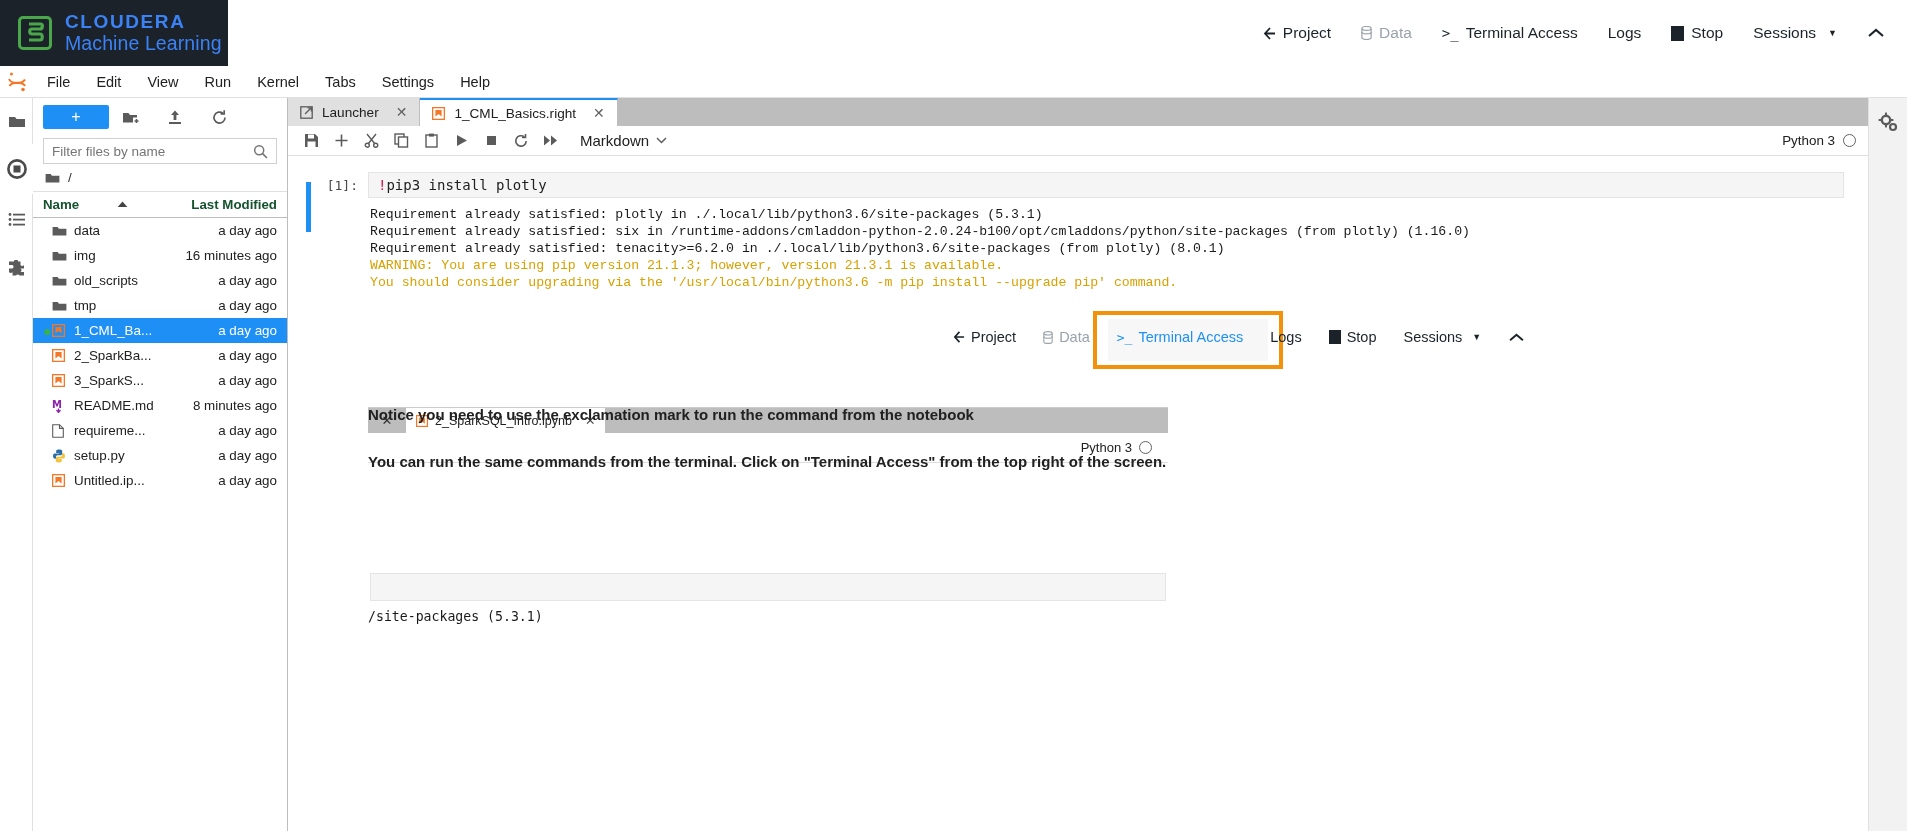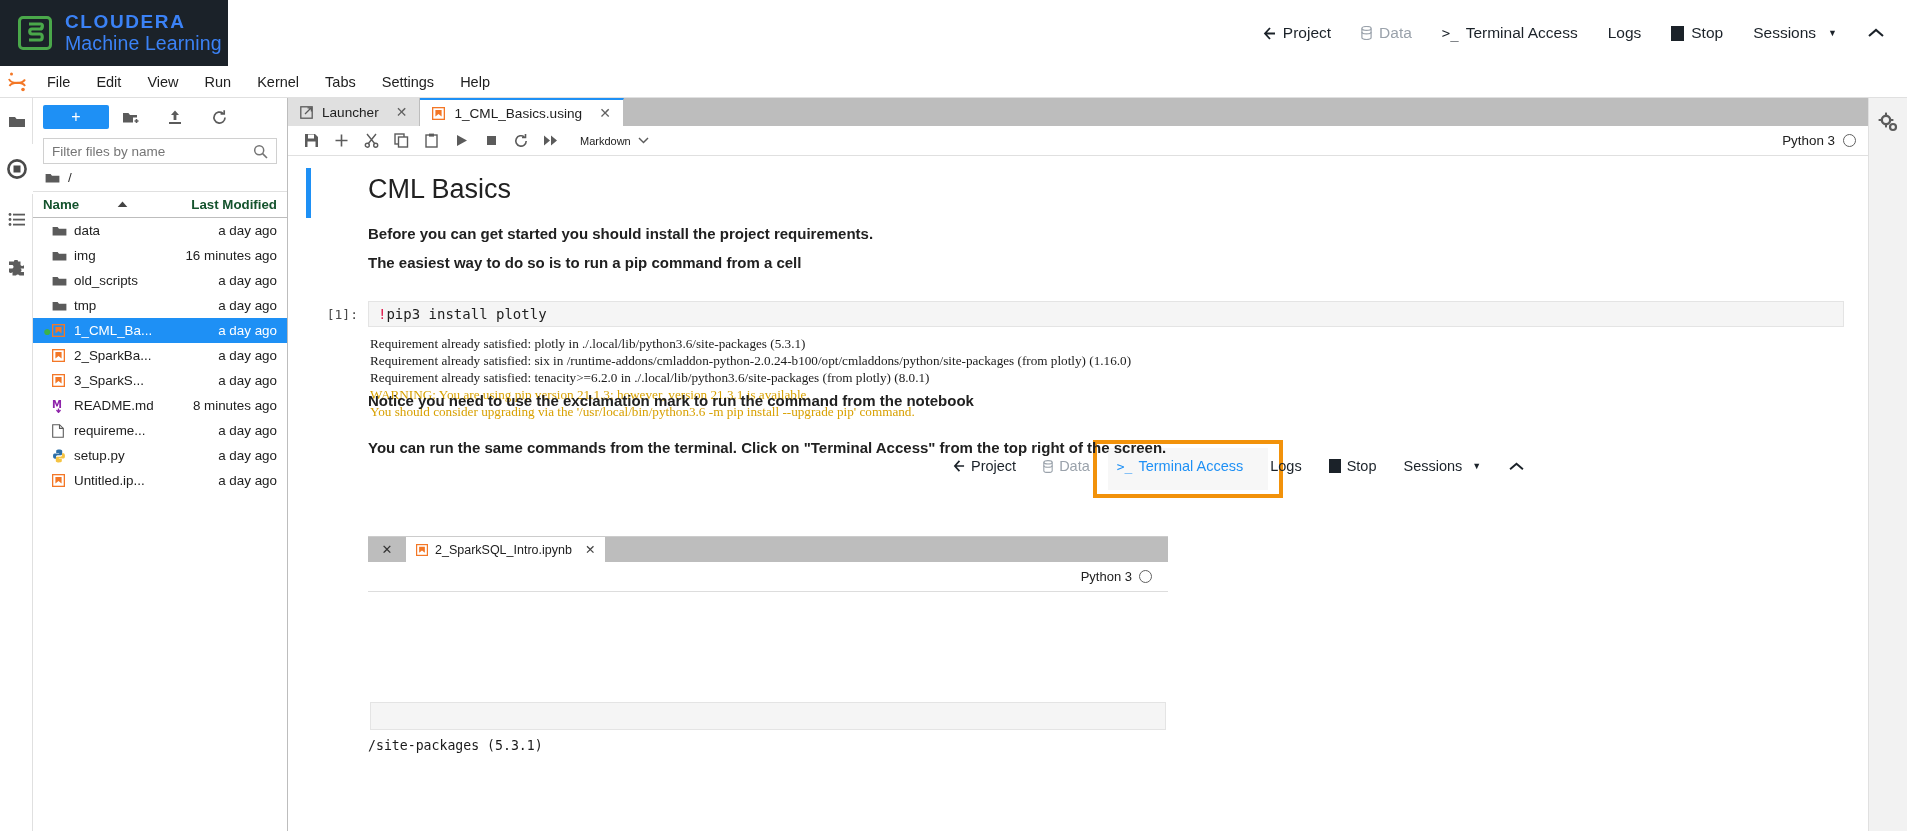--- a/index.html
+++ b/index.html
@@ -68,21 +68,21 @@
   #tabbar { height:28px; display:flex; align-items:flex-end; background:#bdbdbd; }
   .jtab { height:28px; display:flex; align-items:center; gap:9px; padding:0 12px;
      font-size:13.6px; color:#212121; background:#e0e0e0; border-right:1px solid #bdbdbd; cursor:pointer; }
   .jtab.current { background:#fff; border-top:2px solid #1e90f5; }
   .jtab .x { color:#616161; font-size:14px; margin-left:8px; }
 
   #nb-toolbar { height:30px; background:#fff; display:flex; align-items:center; padding:0 8px;
      gap:0; border-bottom:1px solid #e0e0e0; position:relative; }
   #nb-toolbar .tbi { width:30px; height:26px; display:flex; align-items:center; justify-content:center;
      color:#5b5b5b; cursor:pointer; }
-  #nb-celltype { margin-left:14px; font-size:11px; color:#212121; display:flex; align-items:center;
+  #nb-celltype { margin-left:14px; font-size:15px; color:#212121; display:flex; align-items:center;
      gap:7px; cursor:pointer; }
   #nb-kernel { position:absolute; right:12px; display:flex; align-items:center; gap:8px;
      font-size:13.4px; color:#212121; }
   .kcircle { width:13px; height:13px; border:1.6px solid #616161; border-radius:50%; }
 
   #nb-body { position:absolute; left:0; top:58px; width:1580px; height:675px; background:#fff;
      overflow:hidden; }
 
   .cell { display:flex; padding:2px 0; }
   .cell .prompt { width:80px; flex:0 0 80px; text-align:right; padding-right:10px;
@@ -90,21 +90,21 @@
   .cell .cbody { flex:1; padding-right:24px; }
 
   .md-bar { position:absolute; left:18px; top:12px; width:5px; height:50px; background:#1e90f5; }
 
   h1.nb-h1 { font-size:27px; font-weight:400; color:#212121; margin:16px 0 20px 0; }
   p.nb-p { font-size:15px; font-weight:bold; color:#212121; margin:12px 0; }
 
   .codecell { background:#f5f5f5; border:1px solid #e4e4e4; padding:4px 9px;
      font-family:"DejaVu Sans Mono", monospace; font-size:14px; color:#212121; }
   .codecell .bang { color:#d14; }
-  .outblock { font-family:Liberation Serif, serif; font-size:13.2px; line-height:17px;
+  .outblock { font-family:Liberation Mono, monospace; font-size:13.2px; line-height:17px;
      color:#1a1a1a; padding:8px 0 4px 2px; white-space:pre; overflow:hidden; }
   .outblock .warn { color:#d8a000; }
 
   
   #embed1 { position:relative; margin:14px 0 0 0; height:72px; }
   #embed1-nav { position:absolute; left:585px; top:20px; display:flex; align-items:center;
      gap:27px; font-size:14.5px; color:#1b2229; }
   #embed1-nav .muted { color:#9aa2ab; }
   #embed1-hl { position:absolute; left:725px; top:2px; width:190px; height:58px;
      border:4px solid #f2920a; background:transparent; }
@@ -438,21 +438,21 @@
       <span>Launcher</span>
       <span class="x">✕</span>
     </div>
     <div class="jtab current">
       <span>
         <svg width="13" height="13" viewBox="0 0 13 13" class="ico-svg">
           <rect x="0.6" y="0.6" width="11.8" height="11.8" fill="none" stroke="#f37726" stroke-width="1.4"></rect>
           <path d="M3.4 3 H9.6 V9.4 L6.5 7 L3.4 9.4 Z" fill="#f37726"></path>
         </svg>
       </span>
-      <span>1_CML_Basics.using</span>
+      <span>1_CML_Basics.right</span>
       <span class="x">✕</span>
     </div>
   </div>
 
   <div id="nb-toolbar">
     <div class="tbi">
       <svg width="15" height="15" viewBox="0 0 15 15" class="ico-svg">
         <path d="M1 1 H11 L14 4 V14 H1 Z" fill="#5b5b5b"></path>
         <rect x="4" y="1.5" width="6" height="4" fill="#fff"></rect>
         <rect x="3.5" y="8.5" width="8" height="5.5" fill="#fff"></rect>
@@ -514,28 +514,20 @@
     <div id="nb-kernel">
       <span>Python 3</span>
       <span class="kcircle"></span>
     </div>
   </div>
 
   <div id="nb-body">
     <div style="position:relative;">
       <div class="md-bar"></div>
 
-      <div class="cell">
-        <div class="prompt"></div>
-        <div class="cbody">
-          <h1 class="nb-h1">CML Basics</h1>
-          <p class="nb-p">Before you can get started you should install the project requirements.</p>
-          <p class="nb-p">The easiest way to do so is to run a pip command from a cell</p>
-        </div>
-      </div>
 
       <div class="cell" style="margin-top:14px;">
         <div class="prompt">[1]:</div>
         <div class="cbody">
           <div class="codecell"><span class="bang">!</span><span>pip3 install plotly</span></div>
           <div class="outblock"><div>Requirement already satisfied: plotly in ./.local/lib/python3.6/site-packages (5.3.1)</div><div>Requirement already satisfied: six in /runtime-addons/cmladdon-python-2.0.24-b100/opt/cmladdons/python/site-packages (from plotly) (1.16.0)</div><div>Requirement already satisfied: tenacity&gt;=6.2.0 in ./.local/lib/python3.6/site-packages (from plotly) (8.0.1)</div><div class="warn">WARNING: You are using pip version 21.1.3; however, version 21.3.1 is available.</div><div class="warn">You should consider upgrading via the '/usr/local/bin/python3.6 -m pip install --upgrade pip' command.</div></div>
 
           <div id="embed1">
             <div id="embed1-termbg"></div>
             <div id="embed1-hl"></div>

